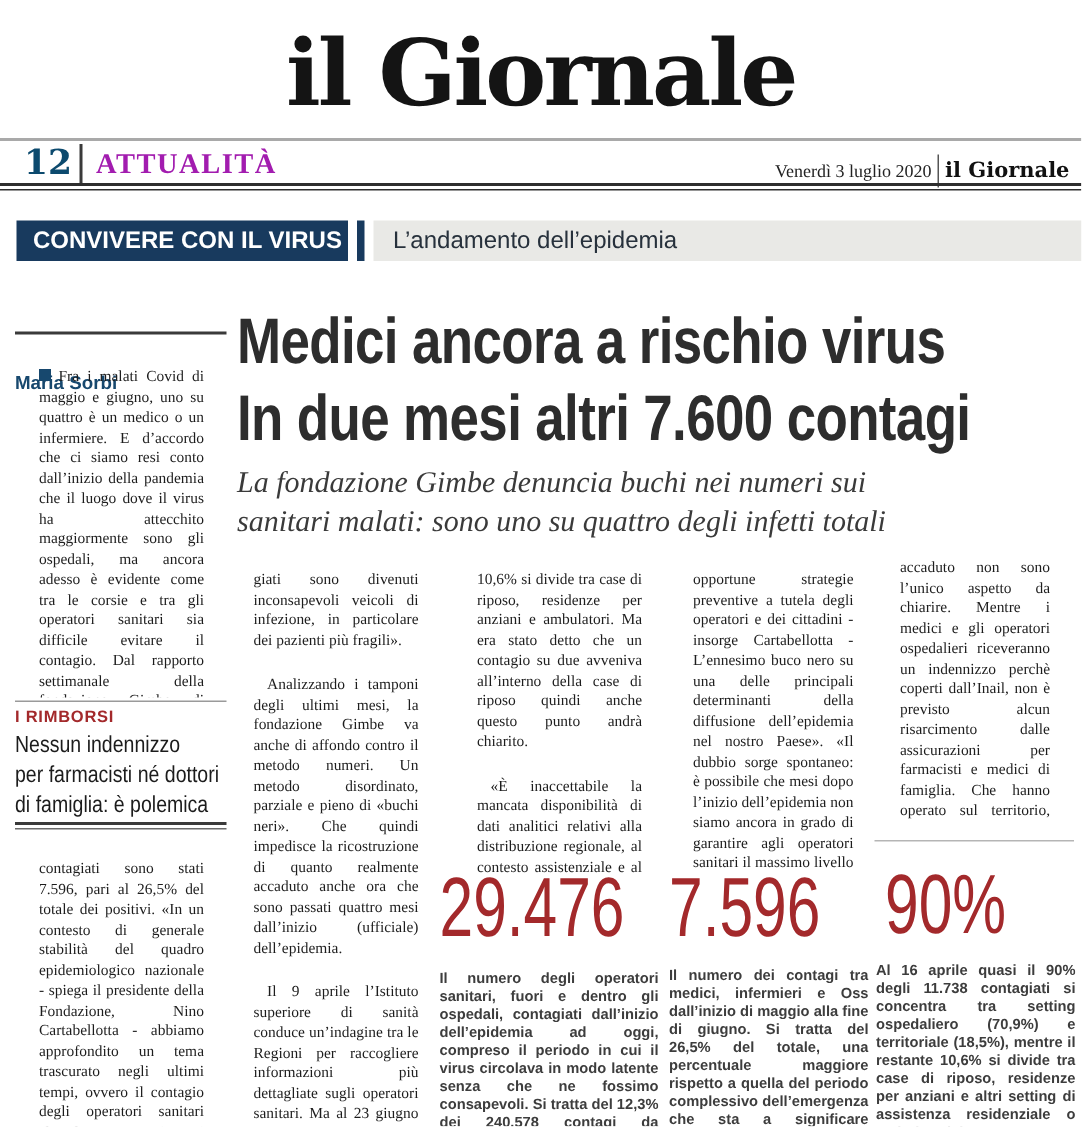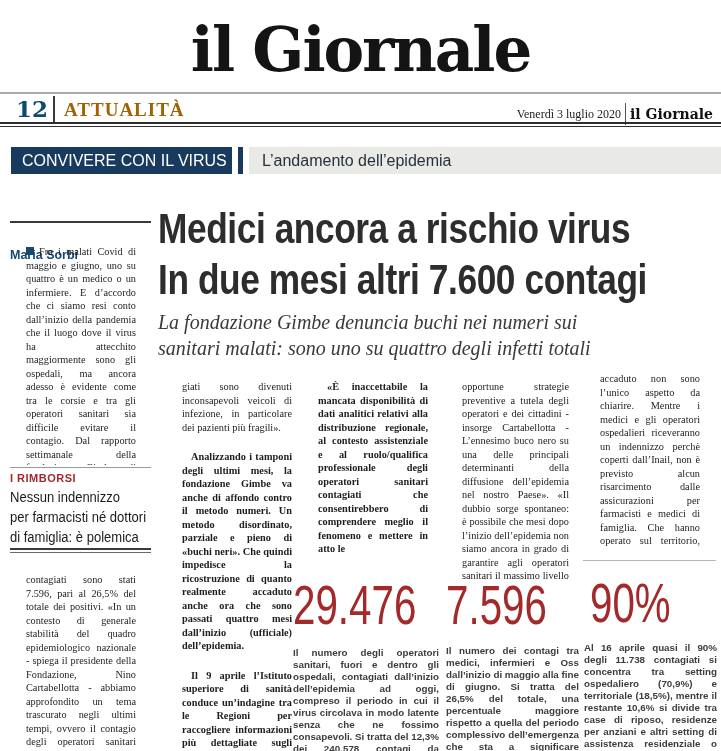--- a/index.html
+++ b/index.html
@@ -11,45 +11,45 @@
   .masthead{top:10px;left:0;width:721px;text-align:center;
             font-family:"DejaVu Serif",serif;font-weight:bold;font-size:61px;
             letter-spacing:-2px;color:#141414;line-height:80px;}
 
   
   .rule-thin-gray{left:0;top:92px;width:721px;height:2px;background:#a9a9a9;}
   .pagenum{left:16px;top:95px;font-family:"DejaVu Serif",serif;font-weight:bold;
            font-size:23px;color:#0c4a6e;}
   .vr1{left:53px;top:96px;width:2px;height:26px;background:#3a3a3a;}
   .section-title{left:64px;top:99px;font-family:"Liberation Serif",serif;font-weight:bold;
-                 font-size:19px;color:#a16207;letter-spacing:1px;}
+                 font-size:19px;color:#a21caf;letter-spacing:1px;}
   .dategroup{top:103px;right:8px;display:flex;align-items:center;gap:4px;}
   .dateline{font-family:"Liberation Serif",serif;font-size:12px;color:#222;}
   .vr2{width:1px;height:22px;background:#555;}
   .brand-small{font-family:"DejaVu Serif",serif;font-weight:bold;font-size:14px;color:#111;}
   .rule-dark-a{left:0;top:122px;width:721px;height:2px;background:#2e2e2e;}
   .rule-dark-b{left:0;top:126px;width:721px;height:1px;background:#2e2e2e;}
 
   
   .banner{left:11px;top:147px;width:221px;height:27px;background:#183a5e;color:#fff;
-          font-family:"Liberation Sans",sans-serif;font-weight:normal;font-size:16px;
+          font-family:"Liberation Sans",sans-serif;font-weight:bold;font-size:16px;
           line-height:27px;padding-left:11px;box-sizing:border-box;white-space:nowrap;}
   .banner-notch{left:238px;top:147px;width:5px;height:27px;background:#183a5e;}
   .kicker-strip{left:249px;top:147px;width:532px;height:27px;background:#e9e9e6;
           font-family:"Liberation Sans",sans-serif;font-size:16px;color:#27313c;
           line-height:27px;padding-left:13px;box-sizing:border-box;white-space:nowrap;}
 
   
   .byline{left:10px;top:204px;font-family:"Liberation Sans",sans-serif;font-weight:bold;
           font-size:12.5px;color:#17486e;margin-top:44px;}
   .byline-rule{left:10px;top:221px;width:141px;height:2px;background:#3a3a3a;}
   .bodycol{font-size:10.3px;line-height:13.5px;text-align:justify;color:#1d1d1d;
            overflow:hidden;}
   .bodycol p{margin:16px;}
-  .bodycol p.ind{text-indent:9px;font-weight:bold;}
+  .bodycol p.ind{text-indent:9px;}
   .col1a{left:10px;top:229px;width:142px;height:236px;}
   .col1b{left:10px;top:557px;width:142px;height:194px;}
   .bullet{display:inline-block;width:8px;height:8px;background:#17486e;margin-right:5px;}
 
   
   .sb-rule-top{left:10px;top:467px;width:141px;height:1px;background:#9a9a9a;}
   .sb-kicker{left:10px;top:472px;font-family:"Liberation Sans",sans-serif;font-weight:bold;
              font-size:11px;letter-spacing:0.5px;color:#a3292b;}
   .sb-title{left:10px;top:487px;width:176px;font-family:"Liberation Sans",sans-serif;
             font-size:15.5px;line-height:20px;color:#1c1c1c;white-space:pre-line;
@@ -60,21 +60,21 @@
   
   .headline{left:158px;top:203px;width:690px;font-family:"Liberation Sans",sans-serif;
             font-weight:bold;font-size:43px;line-height:51px;letter-spacing:-0.5px;
             color:#2d2d2d;white-space:pre-line;transform:scaleX(0.82);
             transform-origin:left top;}
   .subhead{left:158px;top:309px;width:600px;font-family:"Liberation Serif",serif;
            font-style:italic;font-size:20px;line-height:26px;color:#3a3a3a;
            white-space:pre-line;}
 
   
-  .col2{left:166px;top:364px;width:142px;height:387px;}
+  .col2{left:153px;top:364px;width:142px;height:387px;}
   .col3{left:302px;top:364px;width:142px;height:218px;}
   .col4{left:446px;top:364px;width:139px;height:218px;}
   .col5{left:584px;top:356px;width:132px;height:190px;}
   .end-rule{left:583px;top:560px;width:133px;height:1px;background:#b5b5b5;}
 
   
   .stat-value{font-family:"Liberation Sans",sans-serif;font-weight:400;font-size:56px;
               line-height:56px;color:#a3292b;transform:scaleX(0.72);
               transform-origin:left top;white-space:nowrap;}
   .sv1{left:293px;top:577px;}
@@ -133,20 +133,21 @@
 In due mesi altri 7.600 contagi</div>
   <div class="abs subhead">La fondazione Gimbe denuncia buchi nei numeri sui
 sanitari malati: sono uno su quattro degli infetti totali</div>
 
   <div class="abs bodycol col2">
     <p>giati sono divenuti inconsapevoli veicoli di infezione, in particolare dei pazienti più fragili».</p>
     <p class="ind">Analizzando i tamponi degli ultimi mesi, la fondazione Gimbe va anche di affondo contro il metodo numeri. Un metodo disordinato, parziale e pieno di «buchi neri». Che quindi impedisce la ricostruzione di quanto realmente accaduto anche ora che sono passati quattro mesi dall’inizio (ufficiale) dell’epidemia.</p>
     <p class="ind">Il 9 aprile l’Istituto superiore di sanità conduce un’indagine tra le Regioni per raccogliere informazioni più dettagliate sugli operatori sanitari. Ma al 23 giugno risultano 87 operatori sanitari deceduti per Covid, per un tasso di letalità dello 0,3%. Un dato che non coincide con il numero dei 171 medici deceduti reso noto dalla Federazione Nazionale degli Ordini dei Medici e odontoiatri. Al 16 aprile quasi il 90% degli 11.738 contagiati fino a quel momento si concentra tra ospedali (70,9%) e territorio (18,5%), mentre il restante</p>
   </div>
   <div class="abs bodycol col3">
+    <p>10,6% si divide tra case di riposo, residenze per anziani e ambulatori. Ma era stato detto che un contagio su due avveniva all’interno della case di riposo quindi anche questo punto andrà chiarito.</p>
     <p class="ind">«È inaccettabile la mancata disponibilità di dati analitici relativi alla distribuzione regionale, al contesto assistenziale e al ruolo/qualifica professionale degli operatori sanitari contagiati che consentirebbero di comprendere meglio il fenomeno e mettere in atto le</p>
   </div>
   <div class="abs bodycol col4">
     <p>opportune strategie preventive a tutela degli operatori e dei cittadini - insorge Cartabellotta - L’ennesimo buco nero su una delle principali determinanti della diffusione dell’epidemia nel nostro Paese». «Il dubbio sorge spontaneo: è possibile che mesi dopo l’inizio dell’epidemia non siamo ancora in grado di garantire agli operatori sanitari il massimo livello di protezione con adeguati dispositivi di protezione individuale e protocolli di sicurezza?». Ma i numeri su quanto</p>
   </div>
   <div class="abs bodycol col5">
     <p>accaduto non sono l’unico aspetto da chiarire. Mentre i medici e gli operatori ospedalieri riceveranno un indennizzo perchè coperti dall’Inail, non è previsto alcun risarcimento dalle assicurazioni per farmacisti e medici di famiglia. Che hanno operato sul territorio, fuori dagli ospedali. Il nodo sta nella definizione dei danni Covid: infortunio sul lavoro o no? Eppure anche loro venivano chiamati eroi.</p>
   </div>
   <div class="abs end-rule"></div>
 

